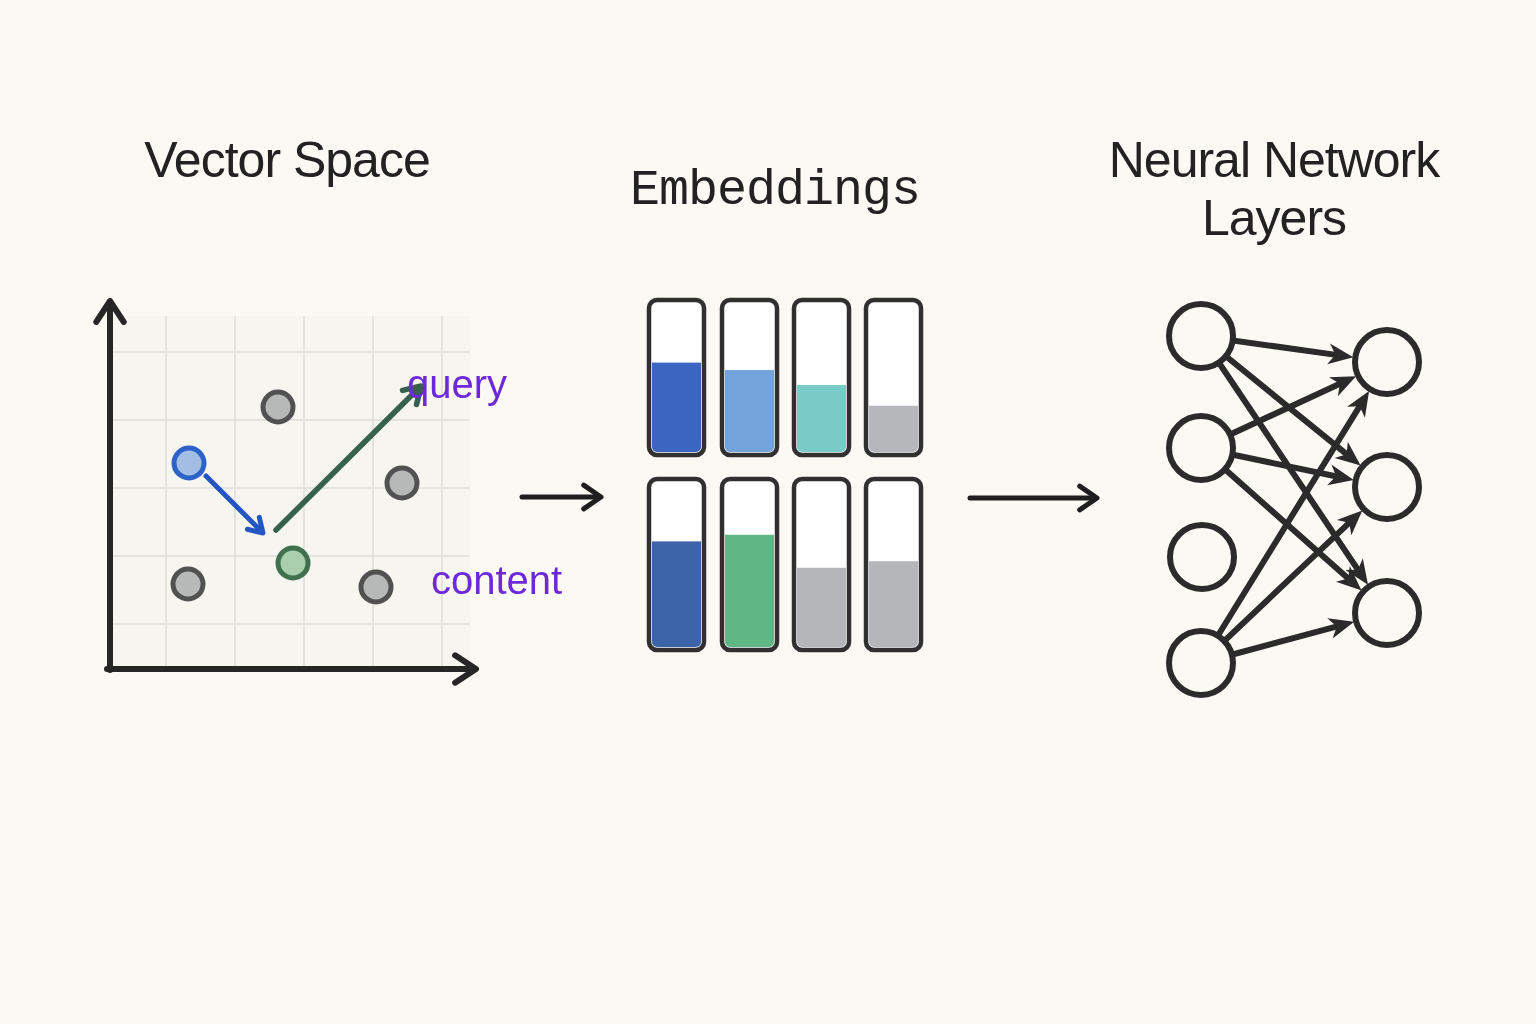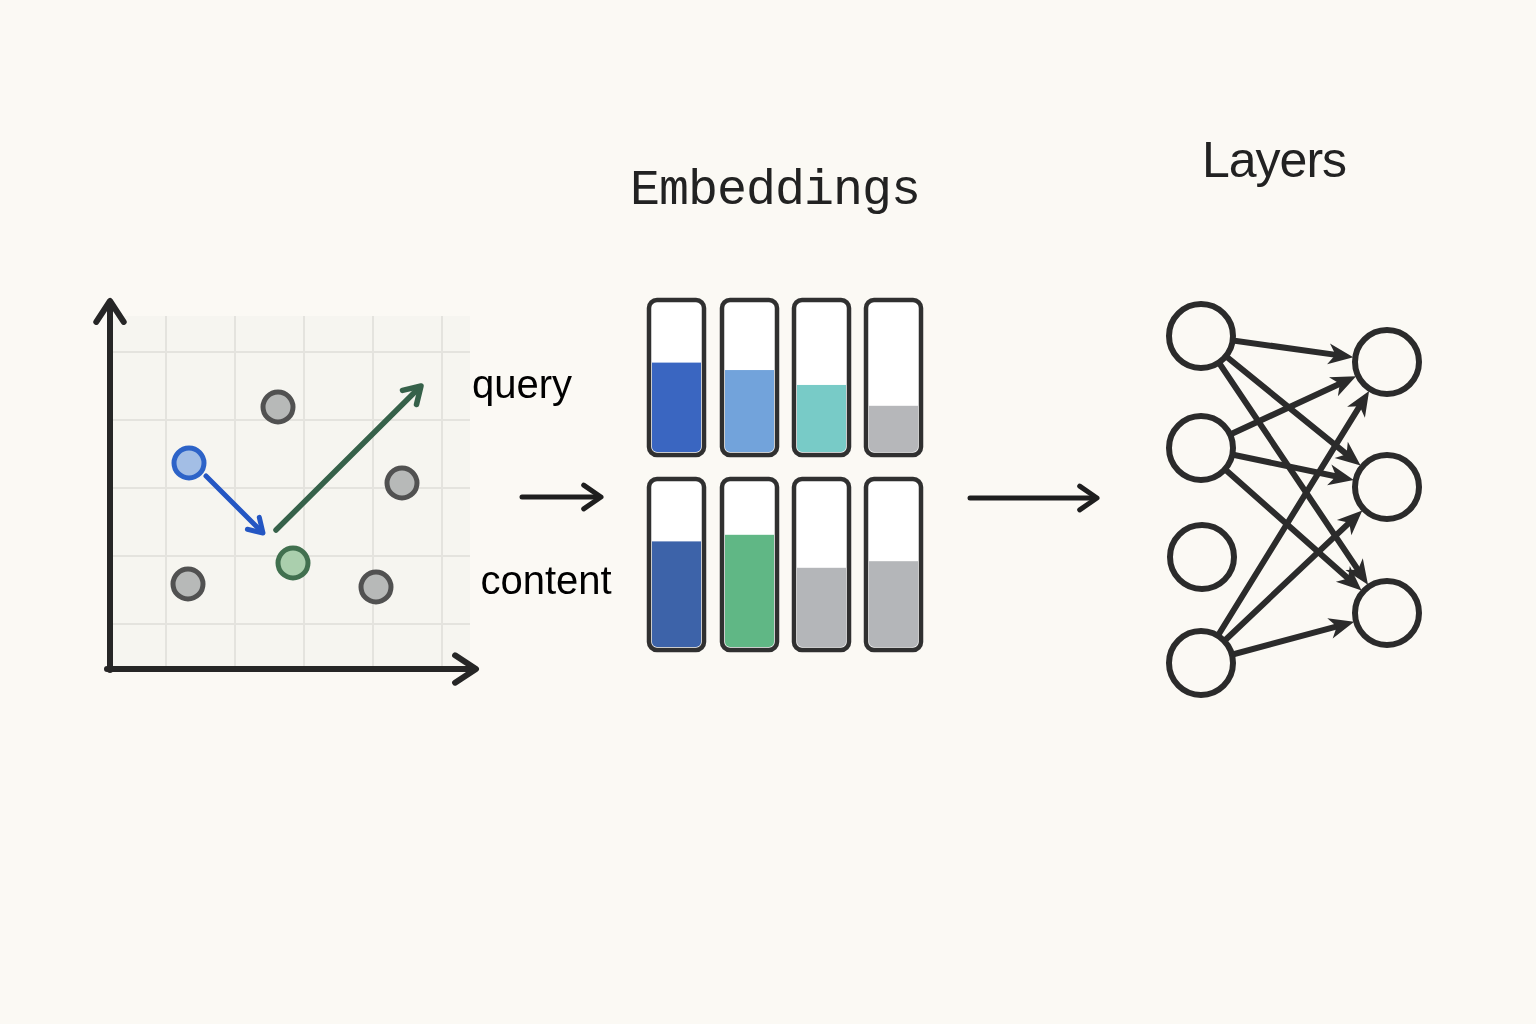--- a/index.html
+++ b/index.html
@@ -16,24 +16,24 @@
     color:#222222;
     font-size:50px;
     font-weight:500;
     letter-spacing:-1px;
     text-align:center;
     line-height:58px;
     white-space:nowrap;
   }
   .rowlabel{
     position:absolute;
-    color:#000000;
+    color:#6d28d9;
     font-size:40px;
     font-weight:400;
-    text-align:center;
+    text-align:left;
     line-height:44px;
   }
 </style>
 </head>
 <body>
 
 <div class="canvas">
 
   <svg class="scene" id="scene" width="1536" height="1024" viewBox="0 0 1536 1024">
       <g>
@@ -194,25 +194,27 @@
         <circle cx="1201" cy="448" r="32" fill="#FBF9F4" stroke="#2B2B2B" stroke-width="6"></circle>
         <circle cx="1202" cy="557" r="32" fill="#FBF9F4" stroke="#2B2B2B" stroke-width="6"></circle>
         <circle cx="1201" cy="663" r="32" fill="#FBF9F4" stroke="#2B2B2B" stroke-width="6"></circle>
         <circle cx="1387" cy="362" r="32" fill="#FBF9F4" stroke="#2B2B2B" stroke-width="6"></circle>
         <circle cx="1387" cy="487" r="32" fill="#FBF9F4" stroke="#2B2B2B" stroke-width="6"></circle>
         <circle cx="1387" cy="613" r="32" fill="#FBF9F4" stroke="#2B2B2B" stroke-width="6"></circle>
       </g>
     </svg>
 
   <div class="title" style="left:62px;top:131px;width:450px;">
+    <div>Vector Space</div>
   </div>
 
   <div class="title" style="left:550px;top:162px;width:450px;font-family:Liberation Mono, monospace;">Embeddings</div>
 
   <div class="title" style="left:1049px;top:131px;width:450px;">
+    <div>Neural Network</div>
     <div>Layers</div>
   </div>
 
   <div class="rowlabel" style="left:407px;top:362px;width:230px;">query</div>
 
   <div class="rowlabel" style="left:431px;top:558px;width:230px;">content</div>
 
 </div>
 
 </body></html>

